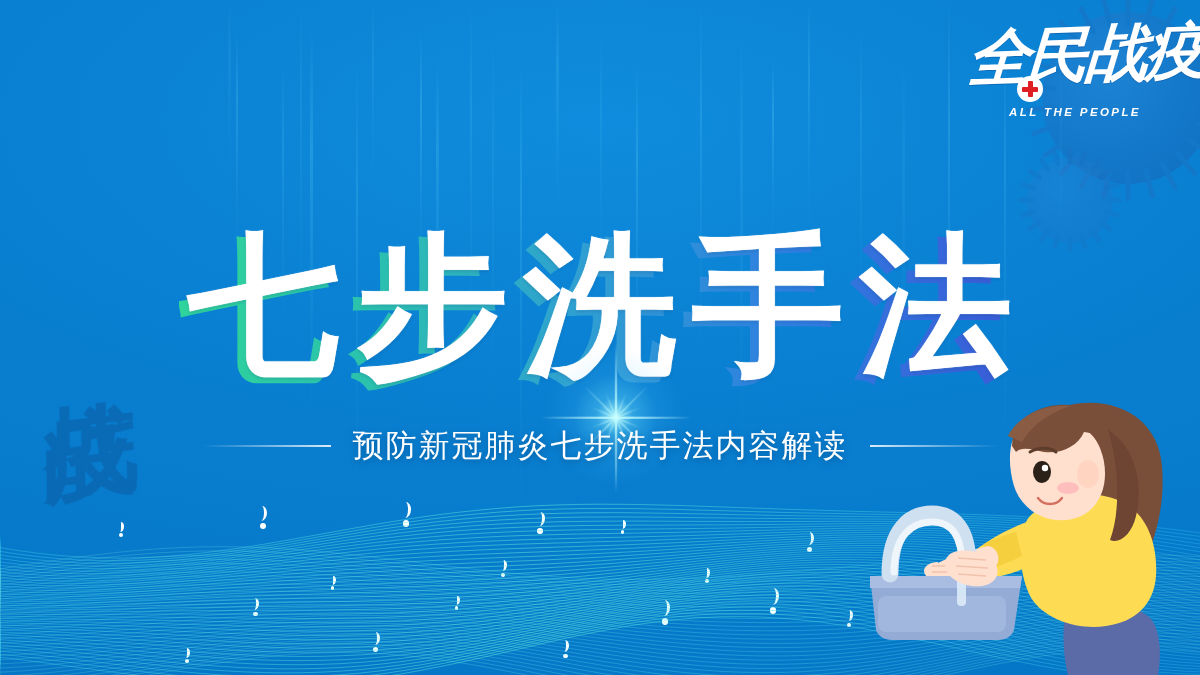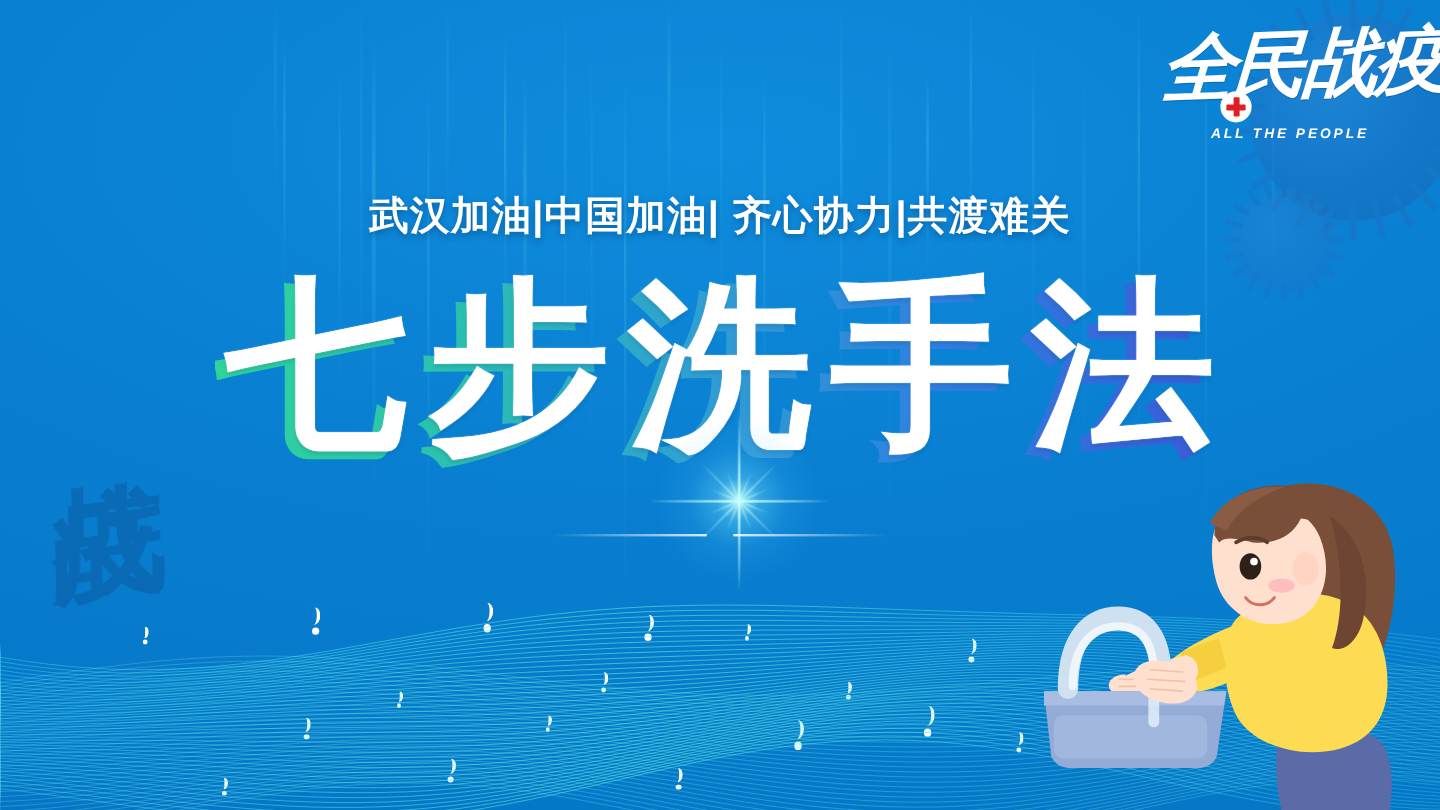--- a/index.html
+++ b/index.html
@@ -231,21 +231,20 @@
 
   <div class="watermark">战疫</div>
 
 
   <div class="emblem">
     <div class="calli">全民战疫</div>
     <div class="cross"></div>
     <div class="eng">ALL THE PEOPLE</div>
   </div>
 
-  <div class="slogan">武汉加油|中国加油| 齐心协力|共渡难关</div>
 
   <div class="title-wrap">
     <div class="title">
       <span class="shadow">七步洗手法</span>
       <span class="front">七步洗手法</span>
     </div>
   </div>
 
   <div class="glow" id="glow">
       <span class="halo"></span>
@@ -262,20 +261,21 @@
       <span class="ray" style="width: 90px; margin-left: -45px; transform: rotate(225deg); opacity: 0.4;"></span>
       <span class="ray" style="width: 52px; margin-left: -26px; transform: rotate(247.5deg); opacity: 0.4;"></span>
       <span class="ray" style="width: 150px; margin-left: -75px; transform: rotate(270deg); opacity: 0.85;"></span>
       <span class="ray" style="width: 52px; margin-left: -26px; transform: rotate(292.5deg); opacity: 0.4;"></span>
       <span class="ray" style="width: 90px; margin-left: -45px; transform: rotate(315deg); opacity: 0.4;"></span>
       <span class="ray" style="width: 52px; margin-left: -26px; transform: rotate(337.5deg); opacity: 0.4;"></span>
     </div>
 
   <div class="tagline-row">
     <span class="tag-line l"></span>
+    <span class="tagline">预防新冠肺炎七步洗手法内容解读</span>
     <span class="tag-line r"></span>
   </div>
 
   <div class="drops" id="drops">
       <span class="drop" style="left: 118px; top: 522px;">
         <s style="width: 6.2px; height: 10px;"></s>
         <u style="width: 4px; height: 4px; margin-top: 1.4px; margin-left: 1px;"></u>
       </span>
       <span class="drop" style="left: 258px; top: 506px;">
         <s style="width: 9.3px; height: 15px;"></s>

